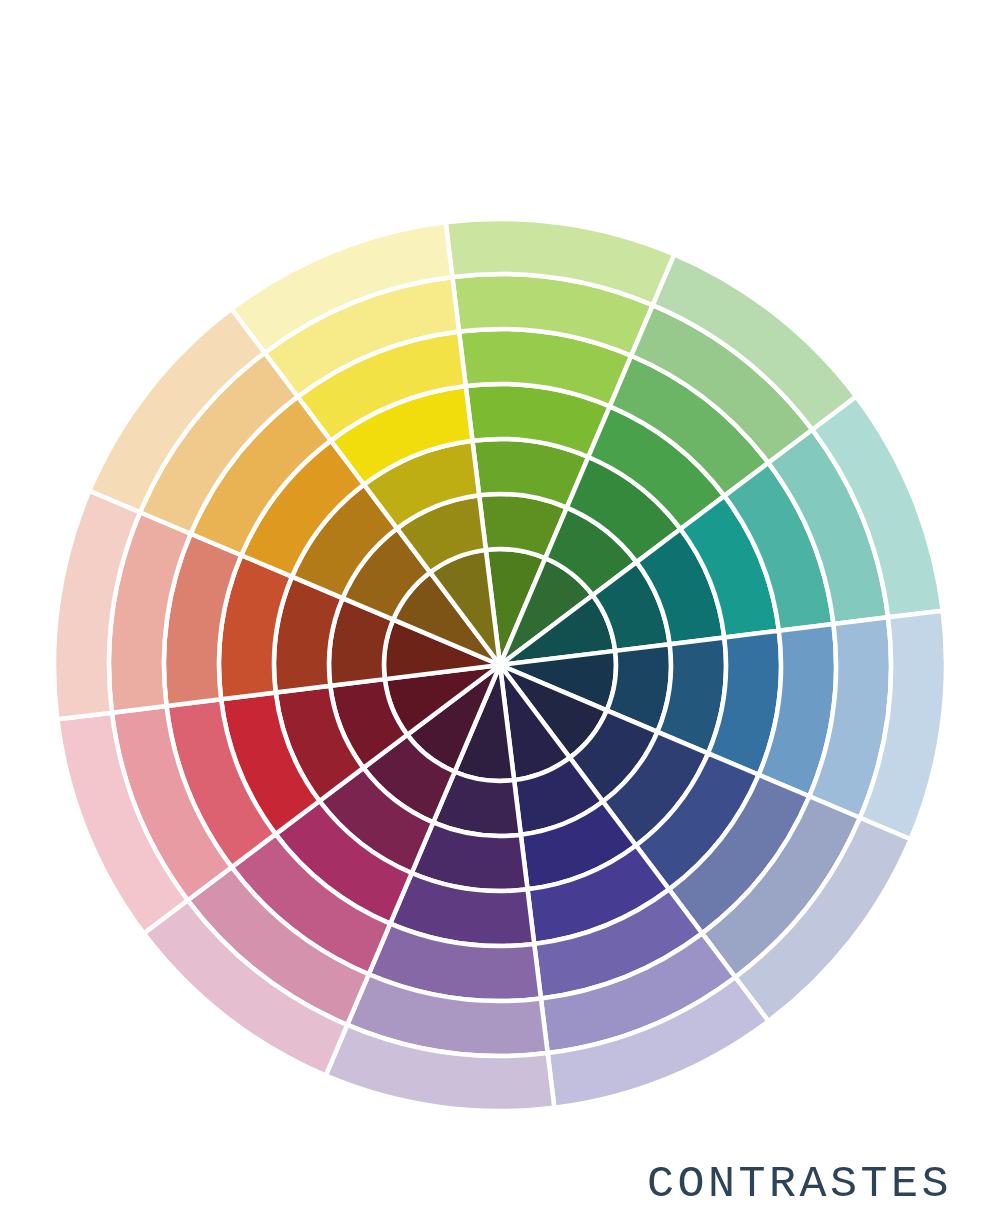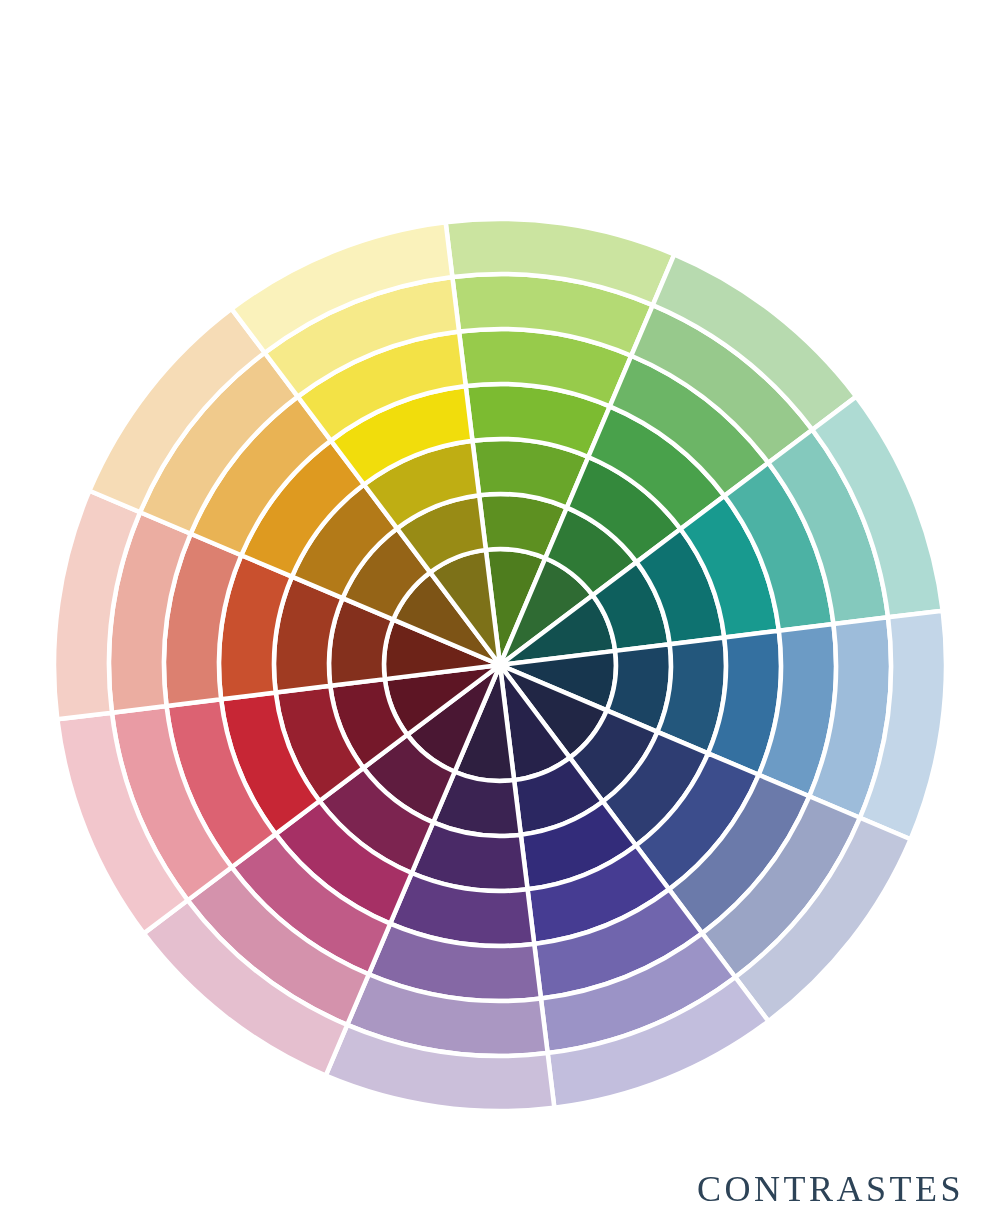--- a/index.html
+++ b/index.html
@@ -22,24 +22,24 @@
     width: 988px;
     height: 1228px;
   }
   #wheel-svg {
     display: block;
     width: 988px;
     height: 1228px;
   }
   .caption {
     position: absolute;
-    right: 24px;
+    right: 36px;
     bottom: 18px;
-    font-family: Liberation Serif, serif;
-    font-size: 36px;
+    font-family: Liberation Mono, monospace;
+    font-size: 45px;
     letter-spacing: 3.5px;
     color: #2d4357;
     font-weight: 400;
     white-space: nowrap;
   }
 </style>
 </head>
 <body>
 
 <div id="wheel-stage">

